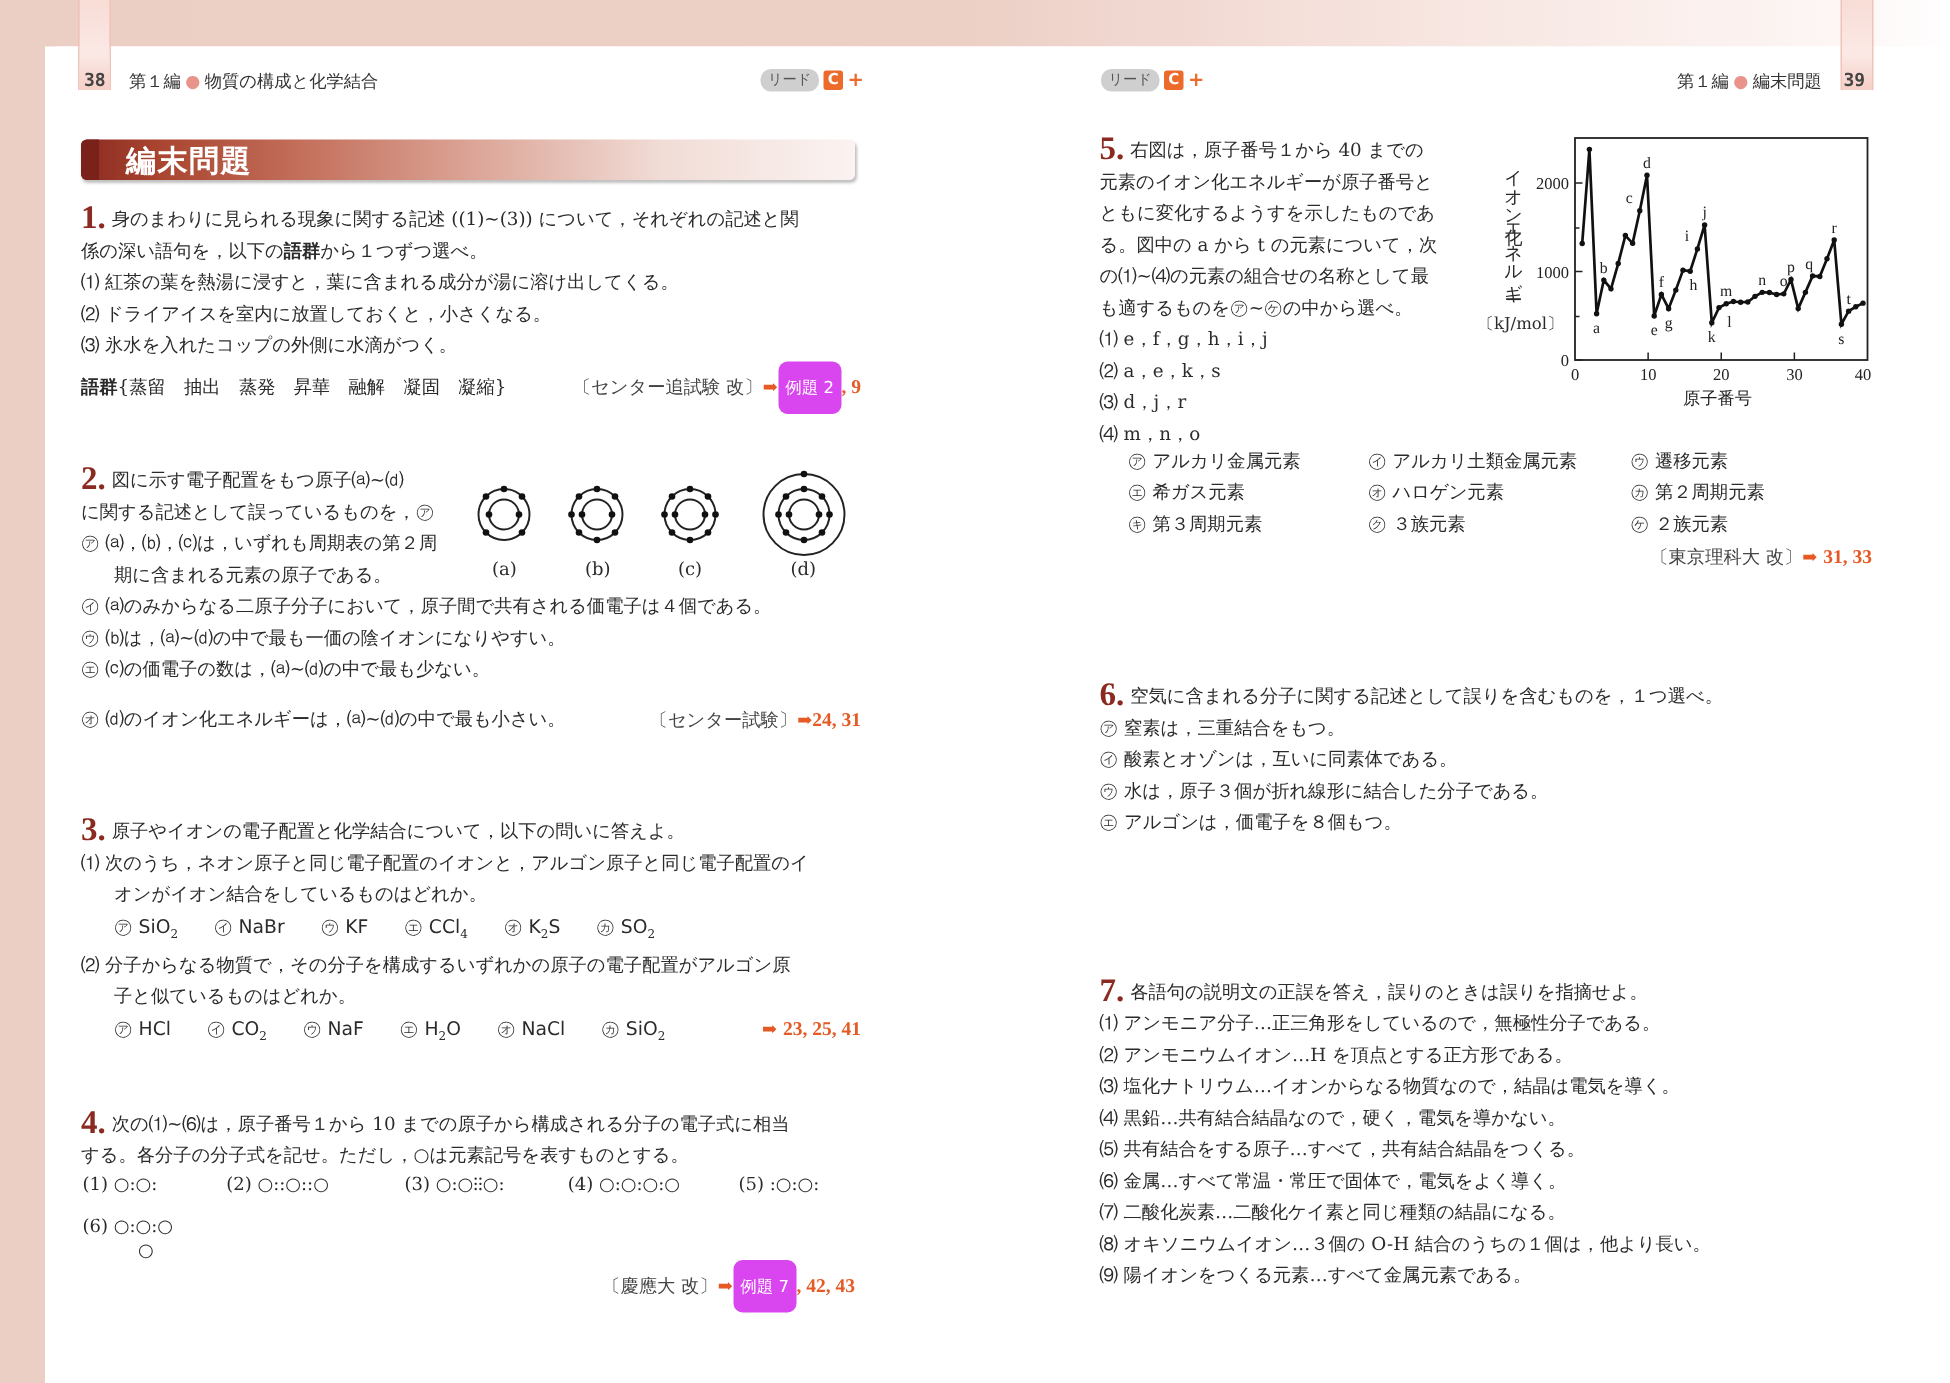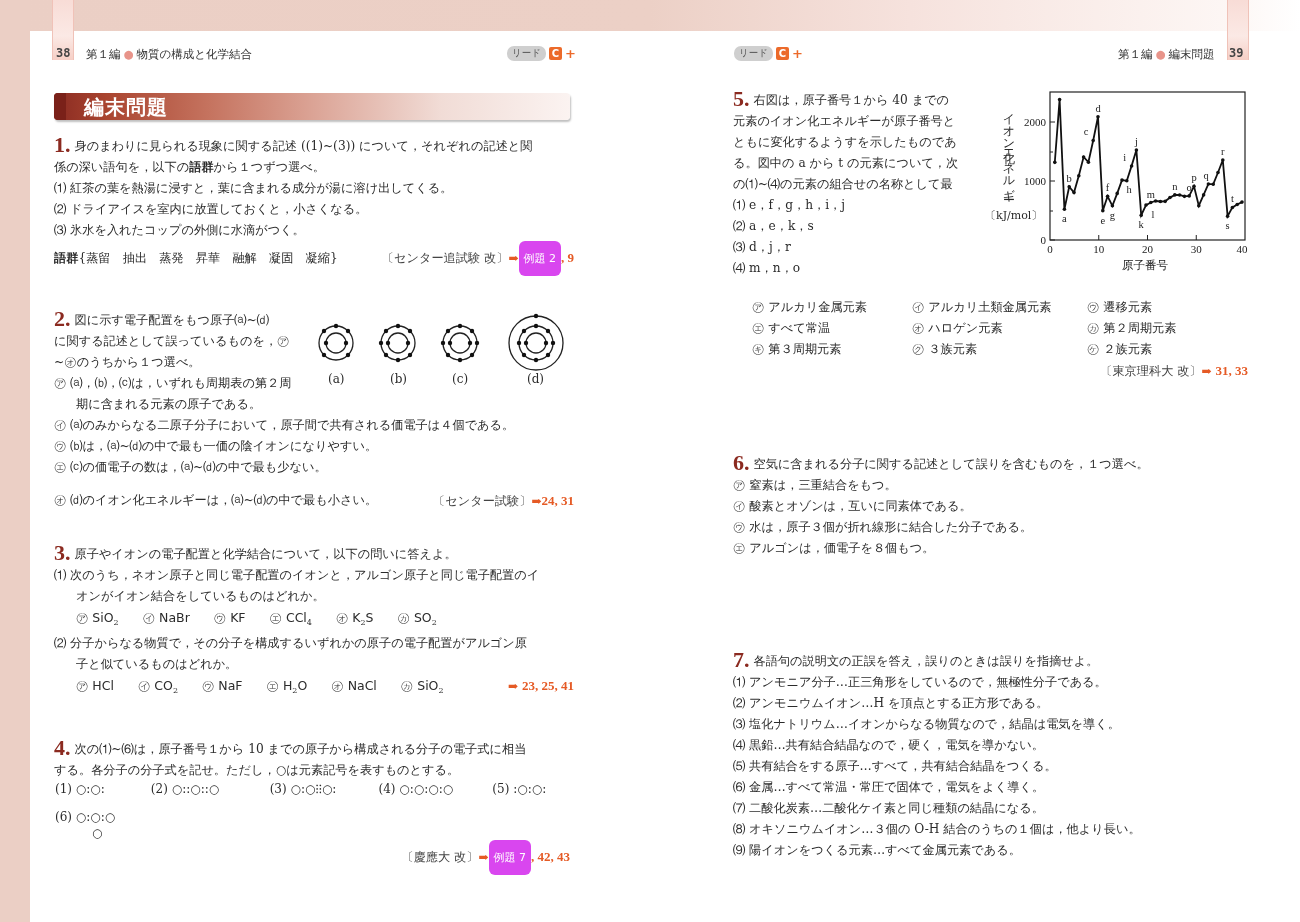--- a/index.html
+++ b/index.html
@@ -104,21 +104,20 @@
   <div class="line">⑶ 氷水を入れたコップの外側に水滴がつく。</div>
   <div class="line" style="display:flex; justify-content:space-between;align-items:center;">
     <span><span class="bold">語群</span><span>{蒸留　抽出　蒸発　昇華　融解　凝固　凝縮}</span></span>
     <span><span class="src">〔センター追試験 改〕</span><span class="arrow">➡</span><span class="ex-badge">例題 2</span><span class="ref">, 9</span></span>
   </div>
 </div>
 
 <div class="problem" style="left:54px; top:308px; width:520px;">
   <div class="line"><span class="qnum">2.</span><span>図に示す電子配置をもつ原子⒜~⒟</span></div>
   <div class="line">に関する記述として誤っているものを，㋐</div>
-  <div class="line">~㋔のうちから１つ選べ。</div>
   <div class="line"><span>㋐</span> <span>⒜，⒝，⒞は，いずれも周期表の第２周</span></div>
   <div class="line indent">期に含まれる元素の原子である。</div>
   <div class="line"><span>㋑</span> <span>⒜のみからなる二原子分子において，原子間で共有される価電子は４個である。</span></div>
   <div class="line"><span>㋒</span> <span>⒝は，⒜~⒟の中で最も一価の陰イオンになりやすい。</span></div>
   <div class="line"><span>㋓</span> <span>⒞の価電子の数は，⒜~⒟の中で最も少ない。</span></div>
   <div class="line" style="display:flex; justify-content:space-between;margin-top:12px;">
     <span><span>㋔</span> <span>⒟のイオン化エネルギーは，⒜~⒟の中で最も小さい。</span></span>
     <span><span class="src">〔センター試験〕</span><span class="arrow">➡</span><span class="ref">24, 31</span></span>
   </div>
 </div>
@@ -225,31 +224,32 @@
 <div class="problem" style="left:54px; top:840px; width:516px; text-align:right;">
   <span class="src">〔慶應大 改〕</span><span class="arrow">➡</span><span class="ex-badge">例題 7</span><span class="ref">, 42, 43</span>
 </div>
 
 <div class="problem" style="left:733px; top:88px; width:250px;">
   <div class="line"><span class="qnum">5.</span><span>右図は，原子番号１から 40 までの</span></div>
   <div class="line">元素のイオン化エネルギーが原子番号と</div>
   <div class="line">ともに変化するようすを示したものであ</div>
   <div class="line">る。図中の a から t の元素について，次</div>
   <div class="line">の⑴~⑷の元素の組合せの名称として最</div>
+  <div class="line">も適するものを㋐~㋘の中から選べ。</div>
   <div class="line">⑴ e，f，g，h，i，j</div>
   <div class="line">⑵ a，e，k，s</div>
   <div class="line">⑶ d，j，r</div>
   <div class="line">⑷ m，n，o</div>
 </div>
 <div class="problem" style="left:752px; top:297px; width:500px;">
   <div class="choice-grid">
     <span>㋐ アルカリ金属元素</span>
     <span>㋑ アルカリ土類金属元素</span>
     <span>㋒ 遷移元素</span>
-    <span>㋓ すべて常温</span>
+    <span>㋓ 希ガス元素</span>
     <span>㋔ ハロゲン元素</span>
     <span>㋕ 第２周期元素</span>
     <span>㋖ 第３周期元素</span>
     <span>㋗ ３族元素</span>
     <span>㋘ ２族元素</span>
   </div>
   <div class="line" style="text-align:right; padding-right:4px;">
     <span class="src">〔東京理科大 改〕</span><span class="arrow">➡</span> <span class="ref">31, 33</span>
   </div>
 </div>

